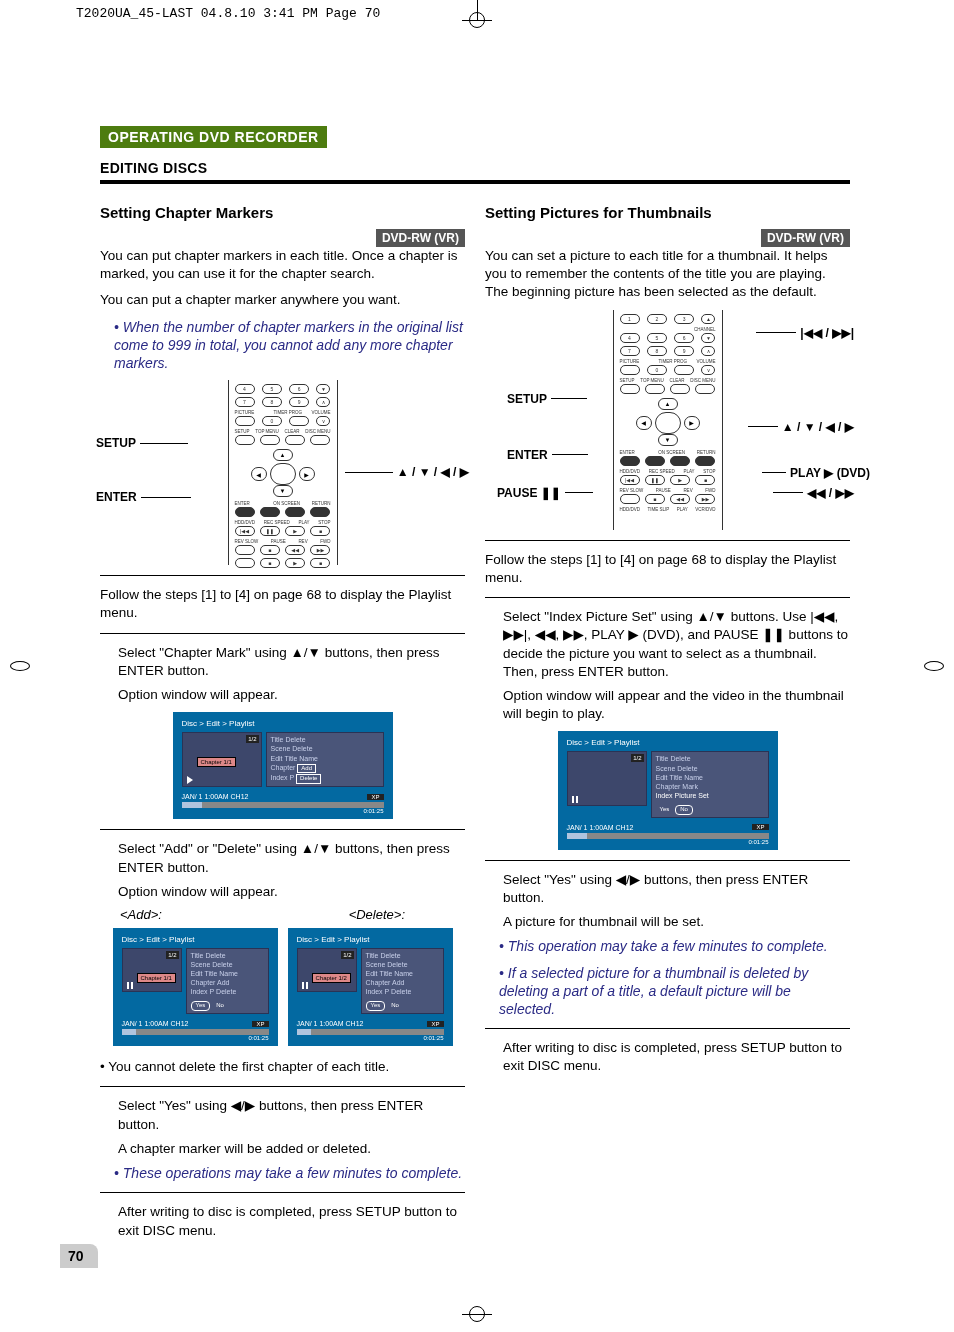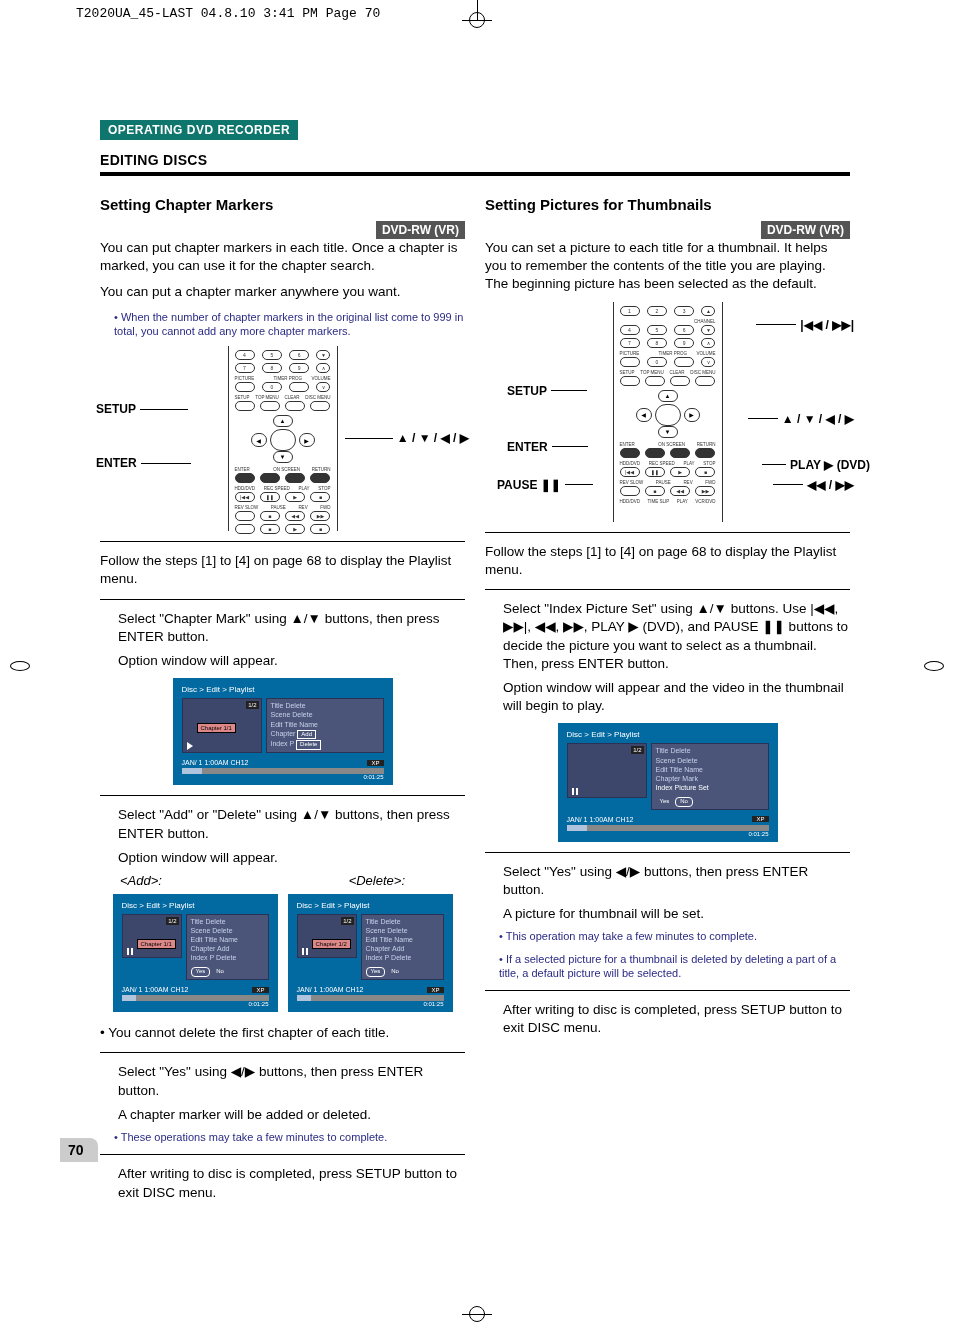--- a/index.html
+++ b/index.html
@@ -58,26 +58,27 @@
   .crop-side-right { right: 10px; }
 
   .page {
     position: absolute;
     top: 120px;
     left: 100px;
     width: 750px;
   }
   .sect-banner {
     display: inline-block;
-    background: #0f766e;
+    background: #4d7c0f;
     color: #fff;
     font-weight: bold;
     padding: 3px 8px;
-    font-size: 12px;
+    font-size: 14px;
     letter-spacing: 0.5px;
+    margin-top: 6px;
   }
   .sect-sub {
     font-weight: bold;
     font-size: 14px;
     margin-top: 12px;
     letter-spacing: 0.3px;
   }
   .rule {
     height: 4px;
     background: #000;
@@ -102,21 +103,22 @@
     font-size: 12px;
     padding: 2px 6px;
   }
   .clearfix::after { content: ""; display: block; clear: both; }
   p.body {
     font-size: 13.5px;
     line-height: 1.35;
     margin-bottom: 8px;
   }
   p.note {
-    font-size: 11px;
+    font-style: italic;
+    font-size: 14px;
     line-height: 1.3;
     color: #2a2a85;
     margin: 6px 0 8px 14px;
   }
   .hr {
     border: none;
     border-top: 1px solid #000;
     margin: 10px 0;
   }
   .step-block {
@@ -316,21 +318,21 @@
     margin-top: 6px;
     margin-bottom: 2px;
     display: flex;
     justify-content: space-between;
     font-style: italic;
   }
 
   .page-num {
     position: absolute;
     left: 60px;
-    top: 1138px;
+    top: 1244px;
     background: #ccc;
     padding: 4px 14px 4px 8px;
     font-weight: bold;
     font-size: 14px;
     border-radius: 0 8px 0 0;
   }
 </style>
 </head>
 <body>
 

